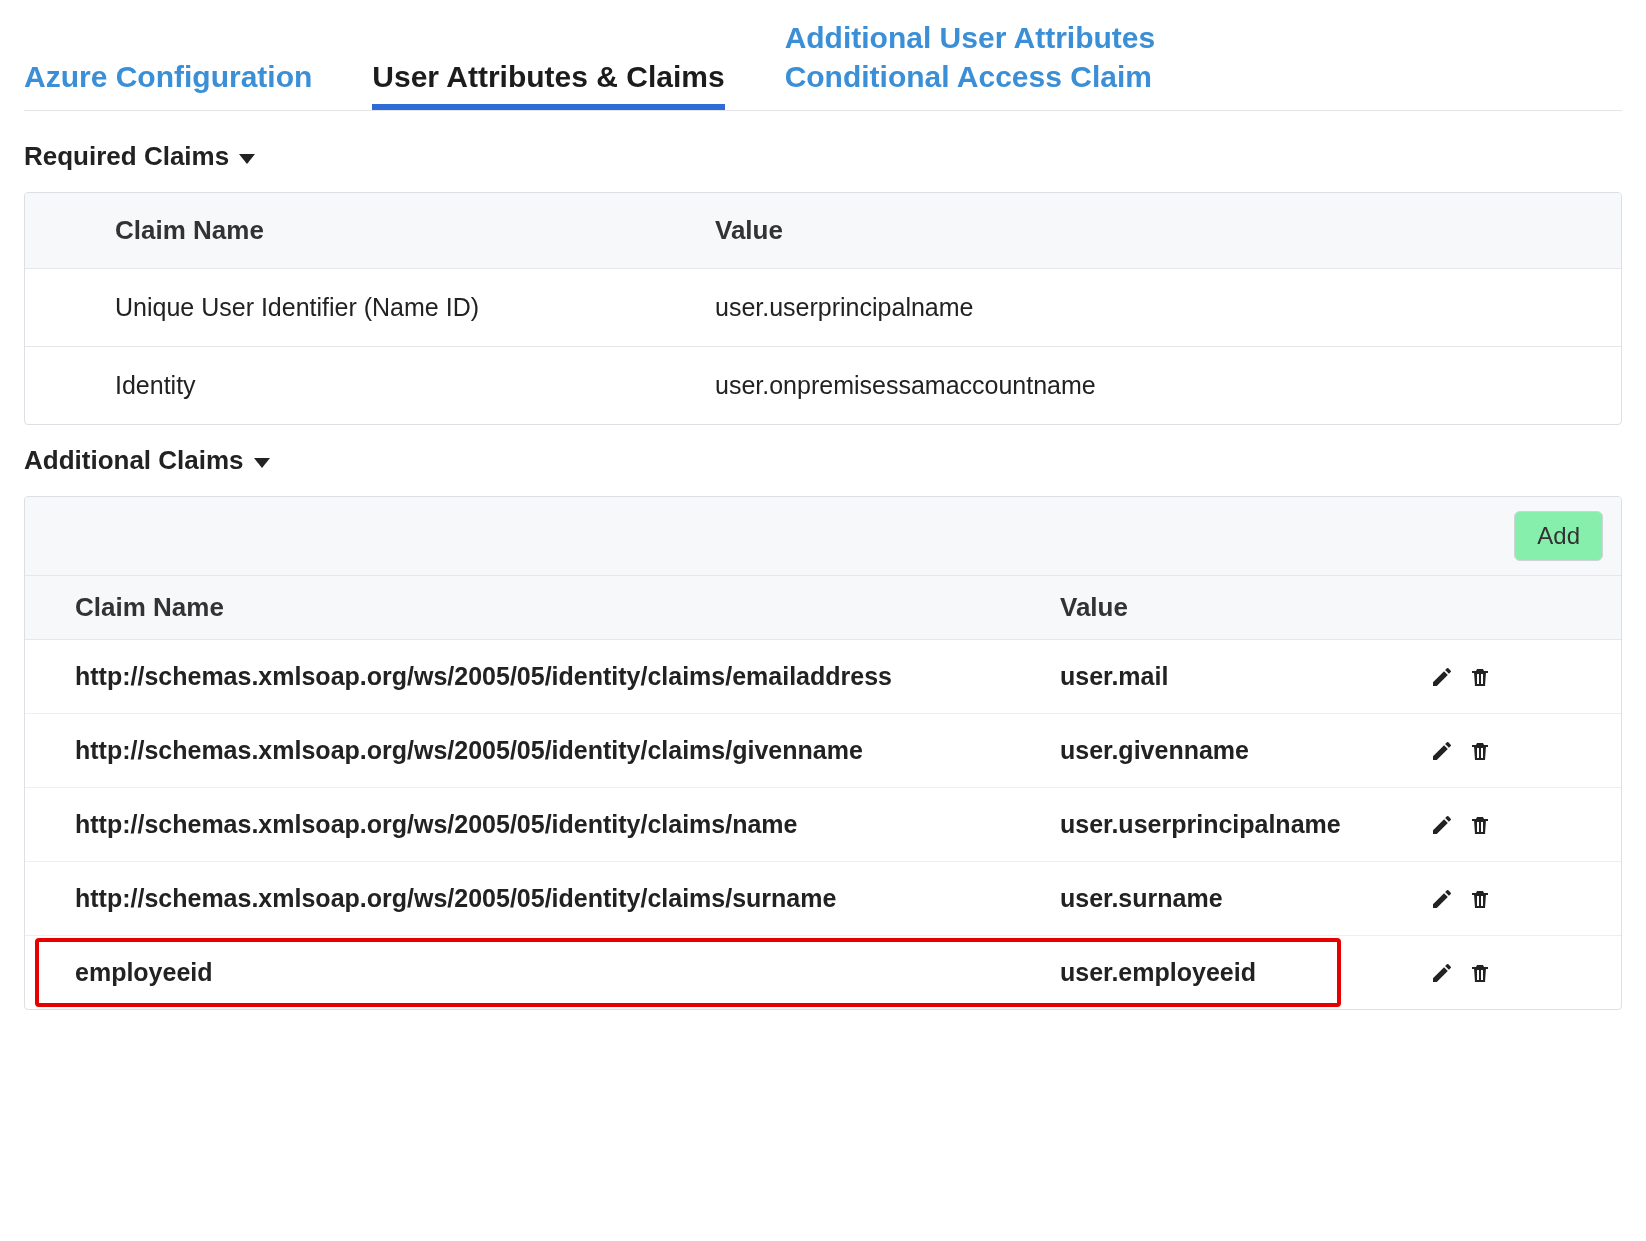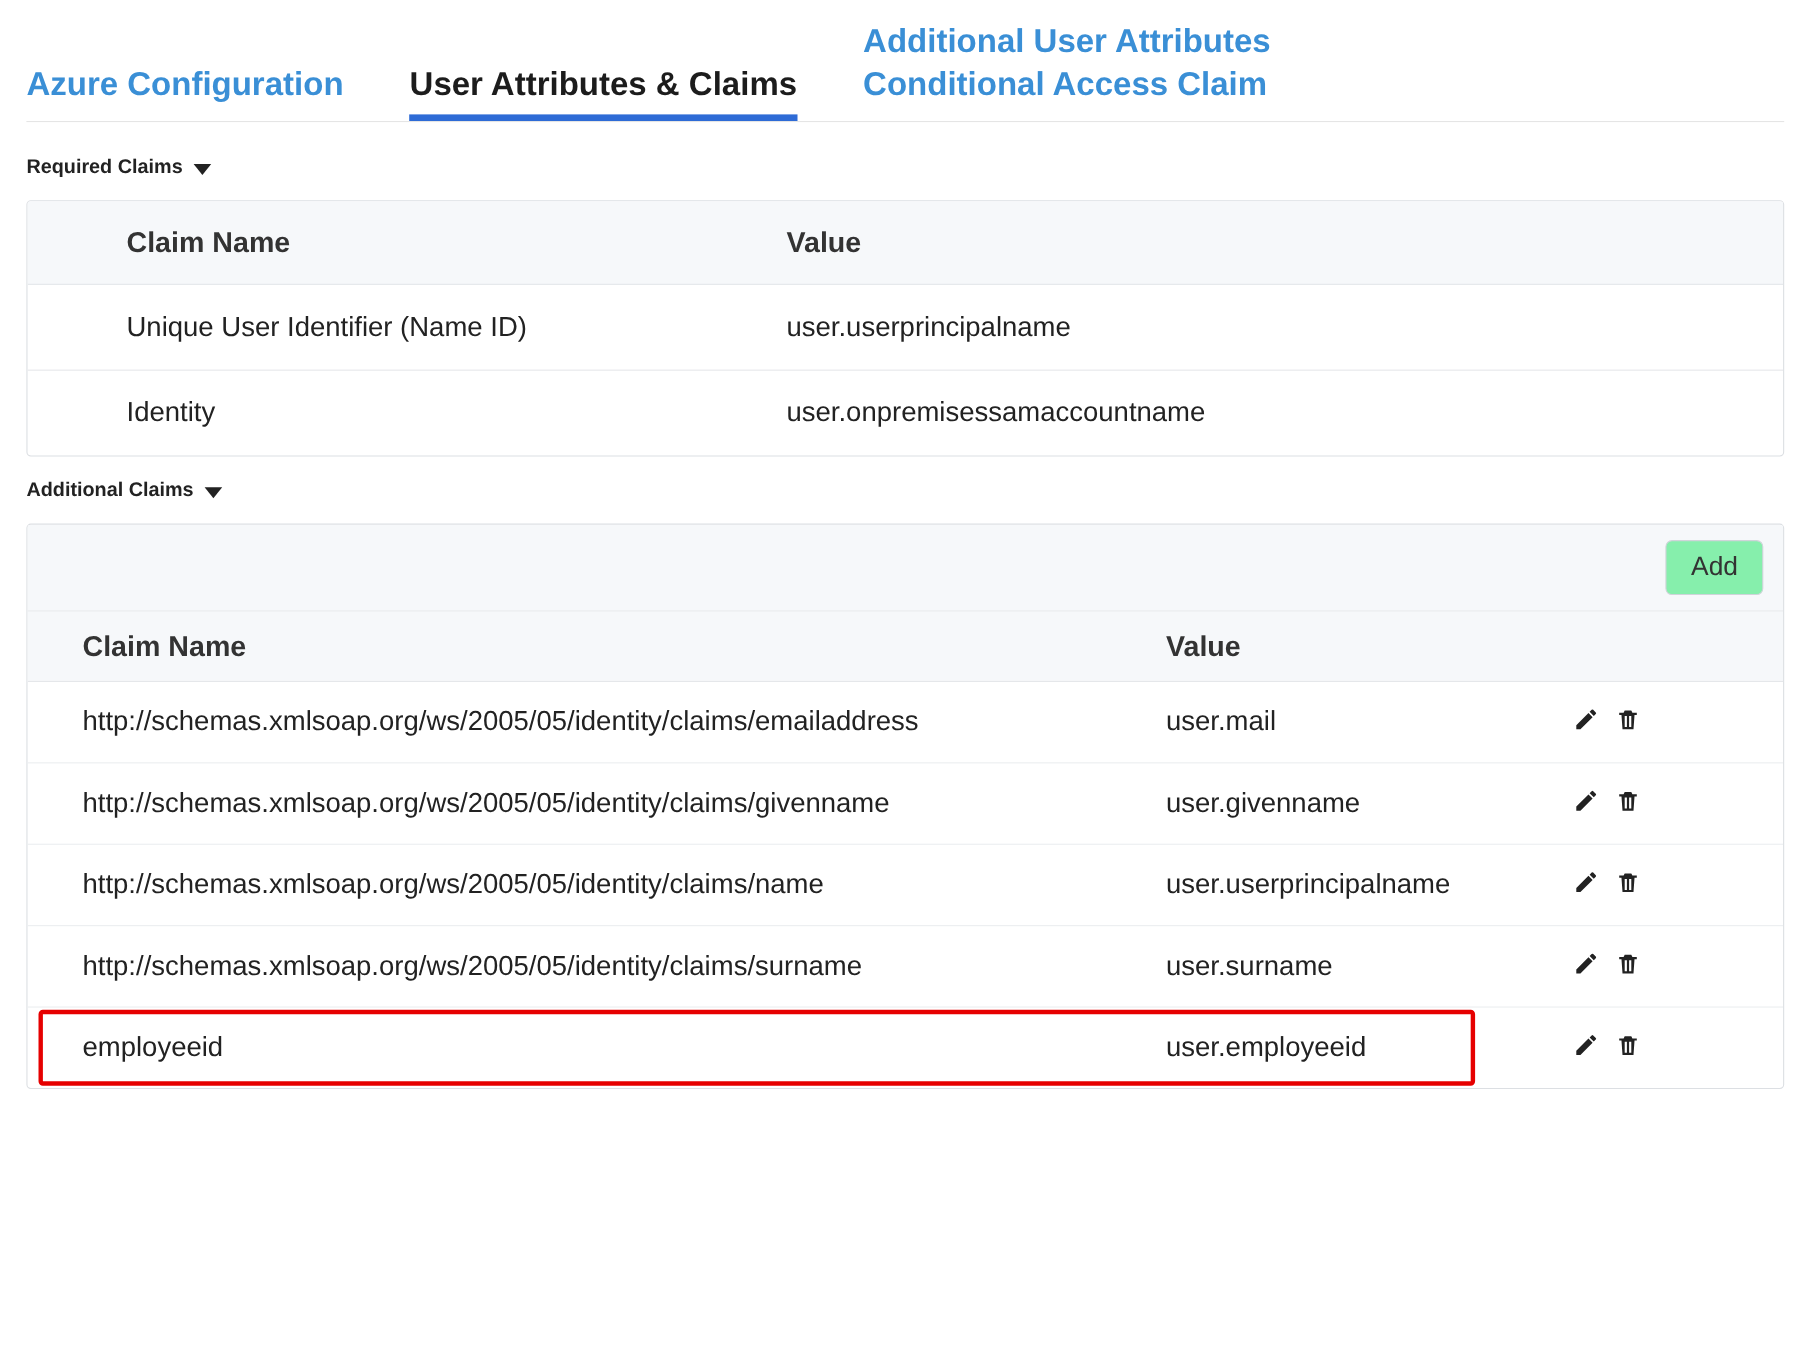--- a/index.html
+++ b/index.html
@@ -28,21 +28,21 @@
   .tab.inactive { color: #3a8fd6; }
   .tab.active {
     color: #1c1c1c;
     border-bottom: 6px solid #2e6bd6;
     padding-bottom: 8px;
   }
   .section-header {
     display: flex;
     align-items: center;
     gap: 10px;
-    font-size: 18px;
+    font-size: 26px;
     font-weight: 700;
     color: #222;
     margin: 20px 0 20px 0;
     cursor: pointer;
   }
   .caret-down {
     width: 0; height: 0;
     border-left: 8px solid transparent;
     border-right: 8px solid transparent;
     border-top: 10px solid #222;
@@ -103,26 +103,27 @@
     padding: 16px 30px 16px 50px;
     font-size: 26px;
     font-weight: 700;
     color: #333;
   }
   .add-col-name { flex: 0 0 985px; }
   .add-col-value { flex: 0 0 370px; }
   .add-col-actions { flex: 1; }
   .add-row {
     display: flex;
-    align-items: flex-start;
+    align-items: center;
     padding: 22px 30px 22px 50px;
     font-size: 25px;
     color: #222;
     border-bottom: 1px solid #eceef0;
     position: relative;
+    font-weight: bold;
   }
   .add-row:last-child { border-bottom: none; }
   .actions {
     display: flex;
     gap: 14px;
     align-items: center;
   }
   .icon-btn {
     cursor: pointer;
     color: #222;

